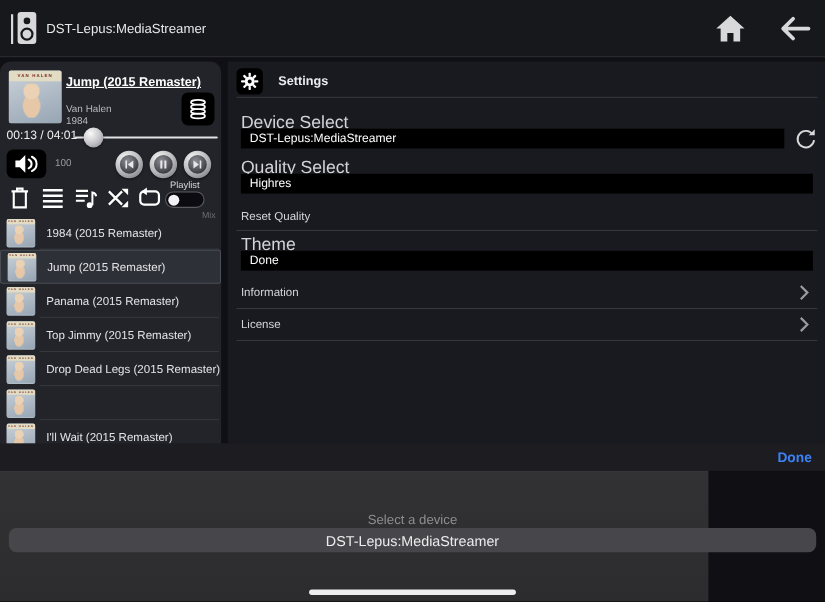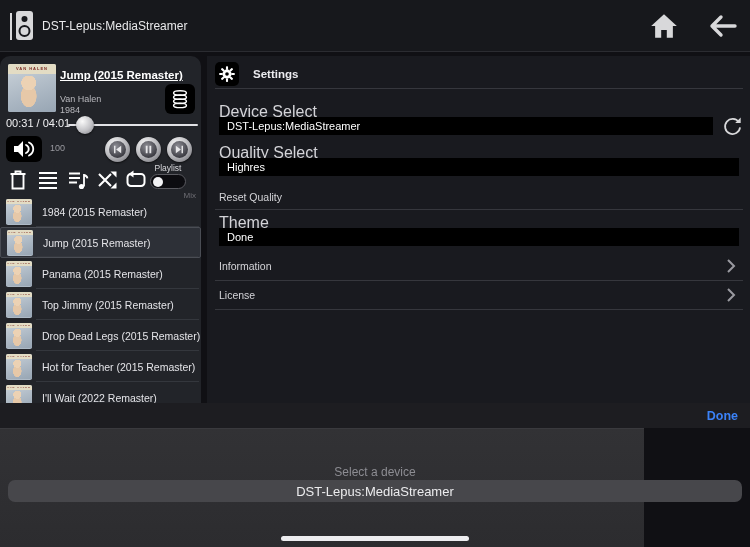--- a/index.html
+++ b/index.html
@@ -153,21 +153,21 @@
           <g fill="none" stroke="#fff" stroke-width="1.6">
             <ellipse cx="12" cy="5.5" rx="7" ry="2.4"></ellipse>
             <ellipse cx="12" cy="10" rx="7" ry="2.4"></ellipse>
             <ellipse cx="12" cy="14.5" rx="7" ry="2.4"></ellipse>
             <ellipse cx="12" cy="19" rx="7" ry="2.4"></ellipse>
           </g>
         </svg>
       </span>
     </button>
 
-    <div class="time-text">00:31 / 04:01</div>
+    <div class="time-text">00:13 / 04:01</div>
     <div class="slider">
       <div class="track"></div>
       <div class="knob"></div>
     </div>
 
     <button class="black-chip vol-chip">
       <span>
         <svg width="24" height="20" viewBox="0 0 24 20">
           <path d="M2 7 v6 h4 l5 5 V2 L6 7 Z" fill="#fff"></path>
           <path d="M14 6 a5 4.5 0 0 1 0 8 M17 3.5 a8.5 7.5 0 0 1 0 13" fill="none" stroke="#fff" stroke-width="1.8" stroke-linecap="round"></path>
@@ -298,31 +298,30 @@
         <div class="pl-title">Drop Dead Legs (2015 Remaster)</div>
       </div>
       <div class="pl-row">
         <div class="albumart pl-thumb">
             <div class="aa-sky"></div>
             <div class="aa-band">
               <span>VAN HALEN</span>
             </div>
             <div class="aa-baby"></div>
           </div>
-        <div class="pl-title">Hot for Teacher (2015 Remaster)</div>
-      </div>
-      <div class="pl-row">
-        <div class="albumart pl-thumb">
-            <div class="aa-sky"></div>
-            <div class="aa-band">
-              <span>VAN HALEN</span>
-            </div>
-            <div class="aa-baby"></div>
-          </div>
-        <div class="pl-title">I'll Wait (2022 Remaster)</div>
+      </div>
+      <div class="pl-row">
+        <div class="albumart pl-thumb">
+            <div class="aa-sky"></div>
+            <div class="aa-band">
+              <span>VAN HALEN</span>
+            </div>
+            <div class="aa-baby"></div>
+          </div>
+        <div class="pl-title">I'll Wait (2015 Remaster)</div>
       </div>
     </div>
   </div>
 
   <div class="settings">
     <div class="set-head">
       <span class="black-chip gear-chip">
         <svg width="18" height="18" viewBox="0 0 24 24">
           <g fill="#fff">
             <circle cx="12" cy="12" r="6"></circle>

